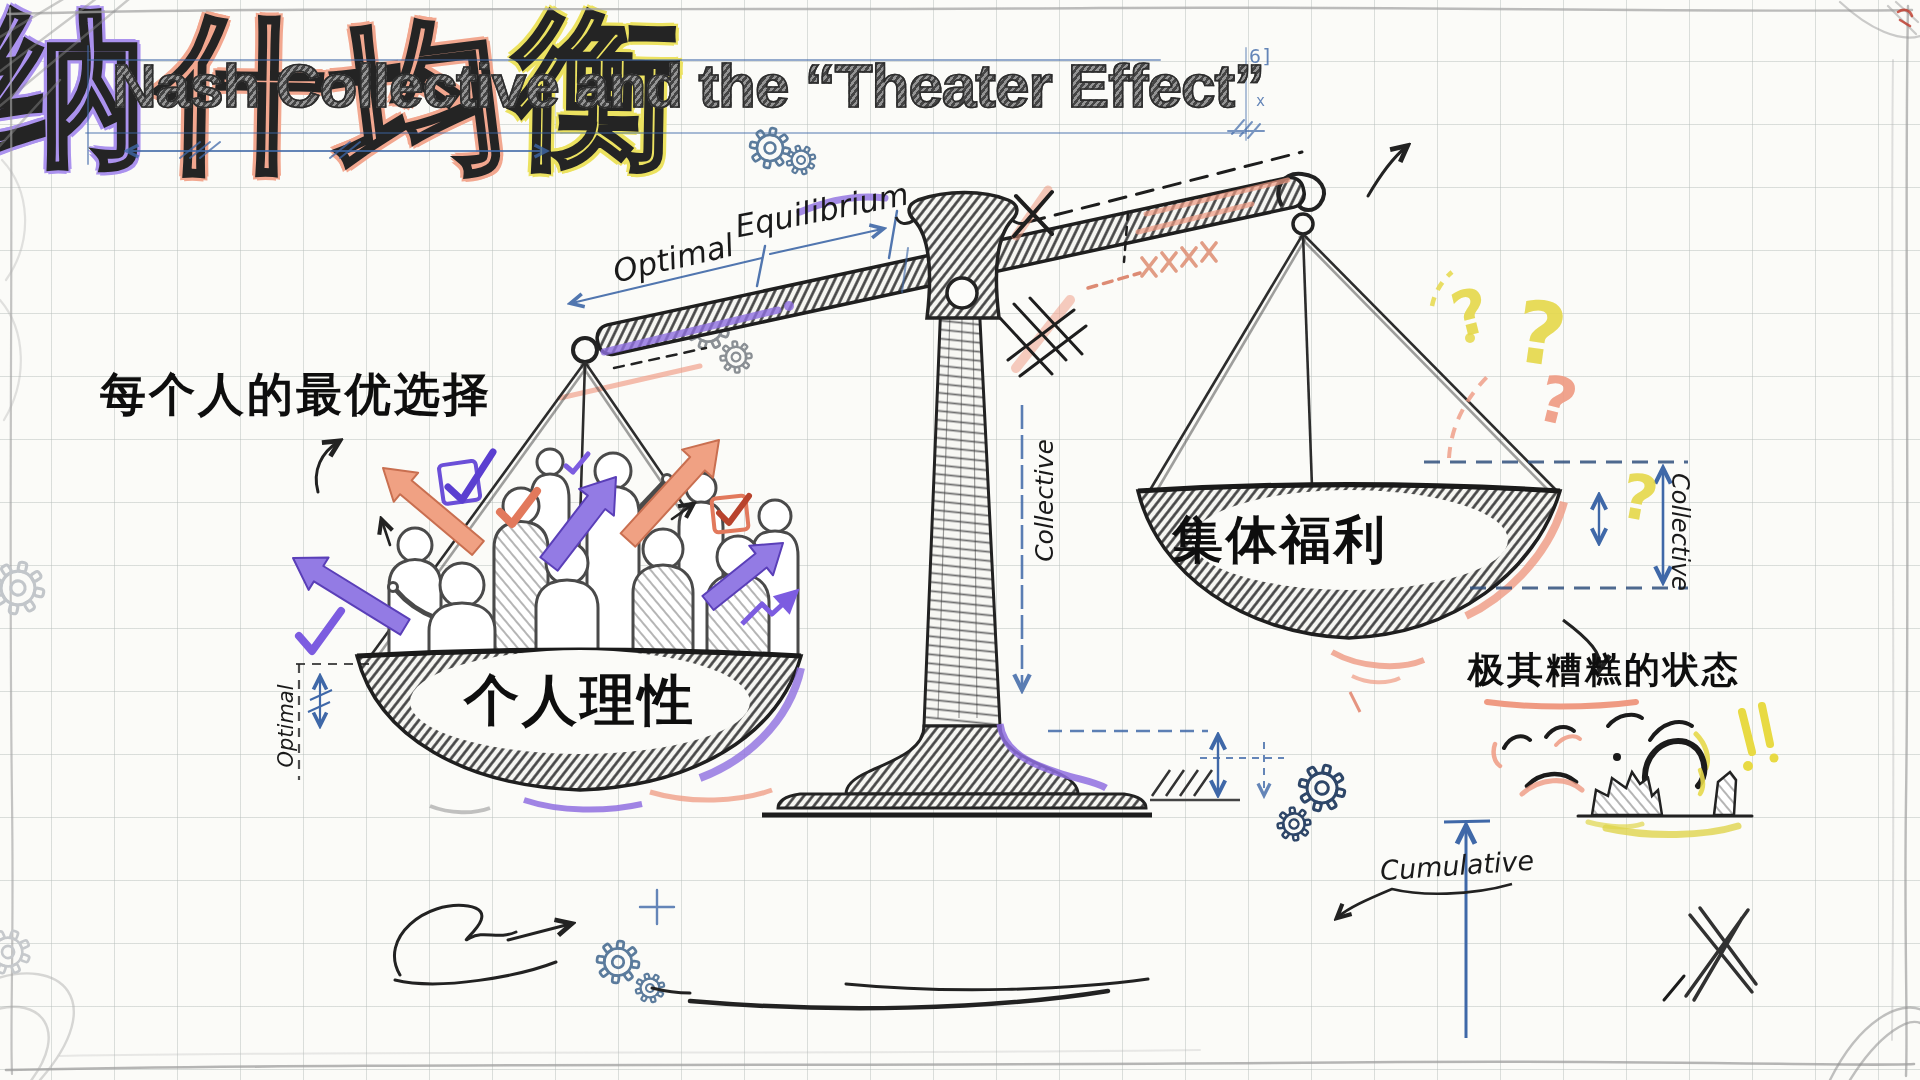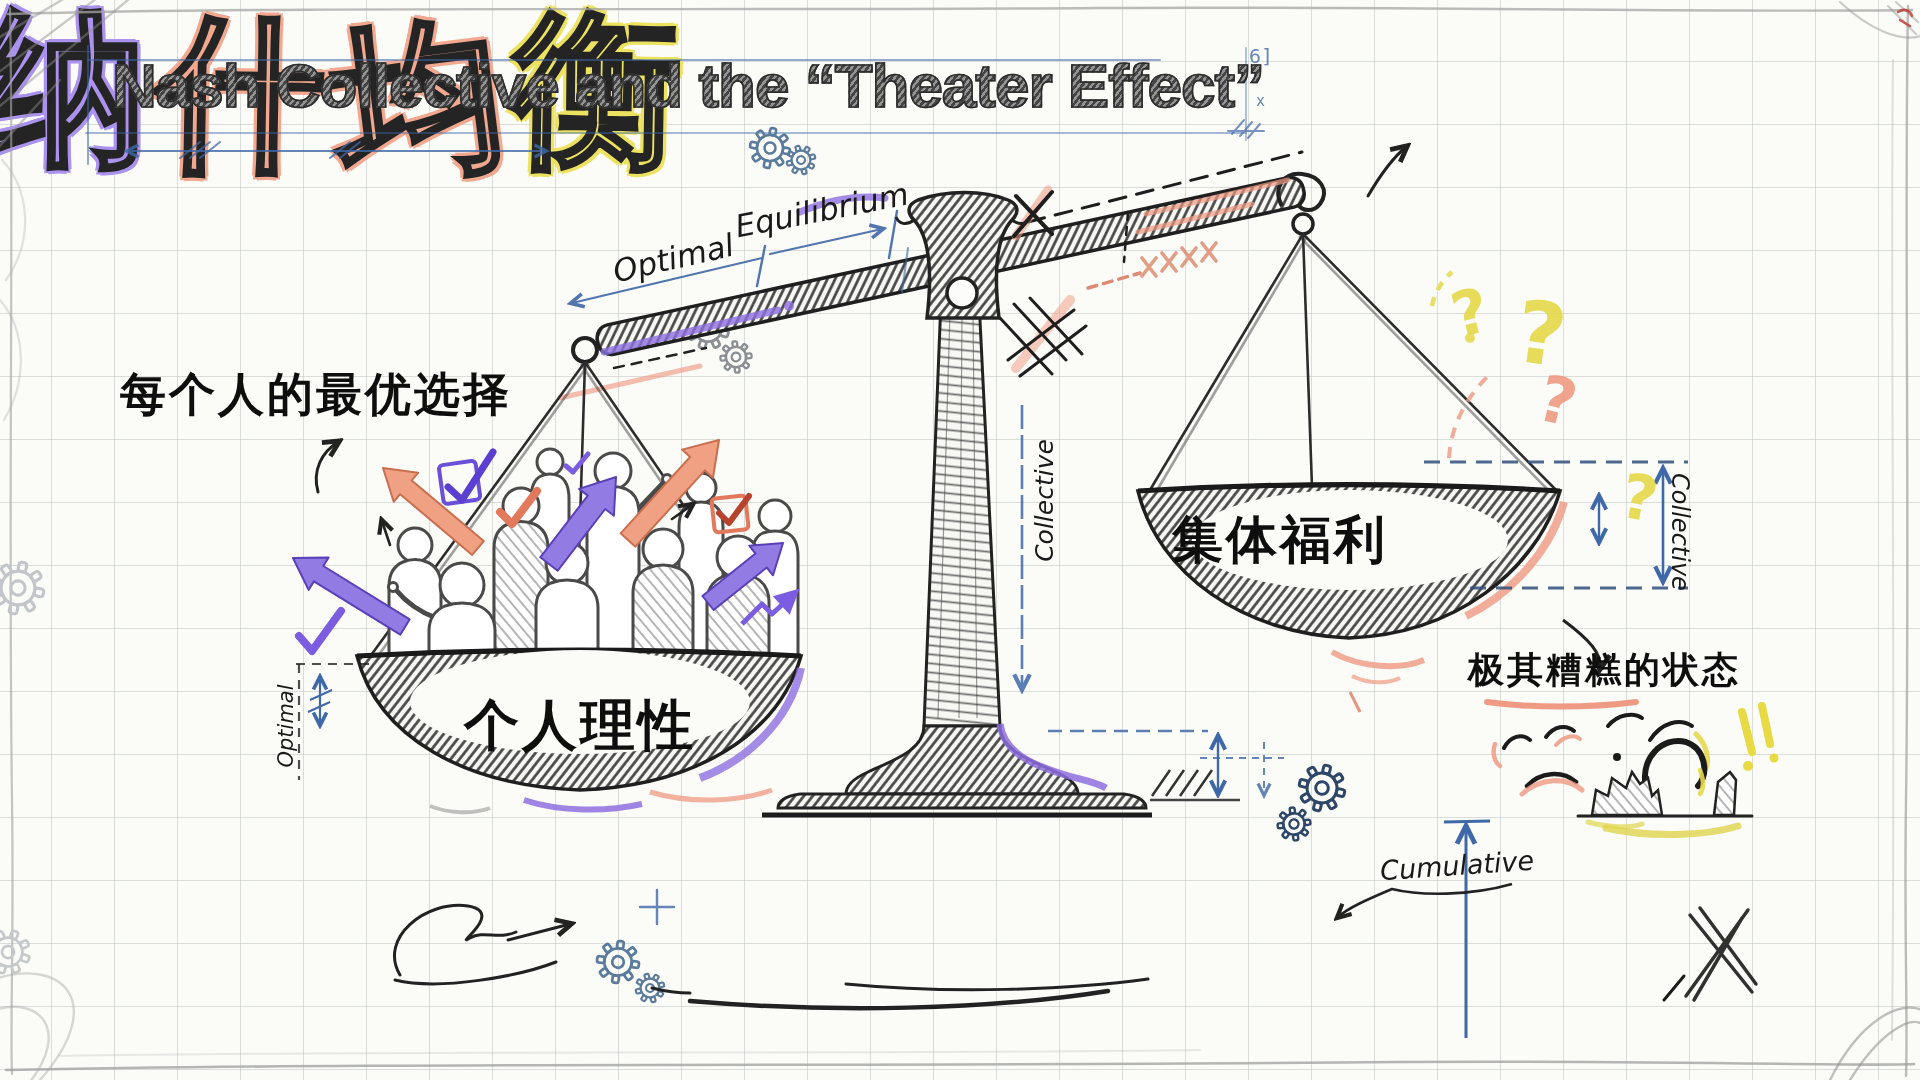--- a/index.html
+++ b/index.html
@@ -11,23 +11,23 @@
        background-size:63px 63px;background-position:-12px -2px;}
   #sketch{position:absolute;left:0;top:0;z-index:1;}
   .txt{position:absolute;z-index:3;white-space:nowrap;}
   
   .hatched{background:repeating-linear-gradient(128deg,#454545 0 2.6px,#949494 2.6px 5px);
            -webkit-background-clip:text;background-clip:text;color:transparent;}
   #page-title{left:112px;top:50px;font-size:62px;font-weight:700;letter-spacing:-1px;
               -webkit-text-stroke:1.7px #2d2d2d;}
   
   .caption{font-weight:900;color:#0e0e0e;letter-spacing:3px;}
-  #caption-left{left:120px;top:364px;font-size:46px;}
+  #caption-left{left:100px;top:364px;font-size:46px;}
   #caption-right{left:1468px;top:646px;font-size:36px;}
-  #pan-label-left{left:400px;top:664px;width:360px;text-align:center;font-size:55px;margin-top:25px;}
+  #pan-label-left{left:400px;top:664px;width:360px;text-align:center;font-size:55px;}
   #pan-label-right{left:1172px;top:506px;width:360px;text-align:left;font-size:51px;}
   
   #main-title{left:636px;top:798px;width:660px;display:flex;justify-content:center;gap:10px;z-index:3;}
   #main-title span{display:inline-block;font-size:168px;line-height:1.05;font-weight:900;
      background:repeating-linear-gradient(122deg,#3b3b3b 0 4px,#787878 4px 8px);
      -webkit-background-clip:text;background-clip:text;color:transparent;
      -webkit-text-stroke:3.5px #242424;
      text-shadow:5px 0 0 var(--oc),-5px 0 0 var(--oc),0 5px 0 var(--oc),0 -5px 0 var(--oc),
                  4px 4px 0 var(--oc),-4px 4px 0 var(--oc),4px -4px 0 var(--oc),-4px -4px 0 var(--oc);}
   .acc-purple{--oc:#ab92ee;}

